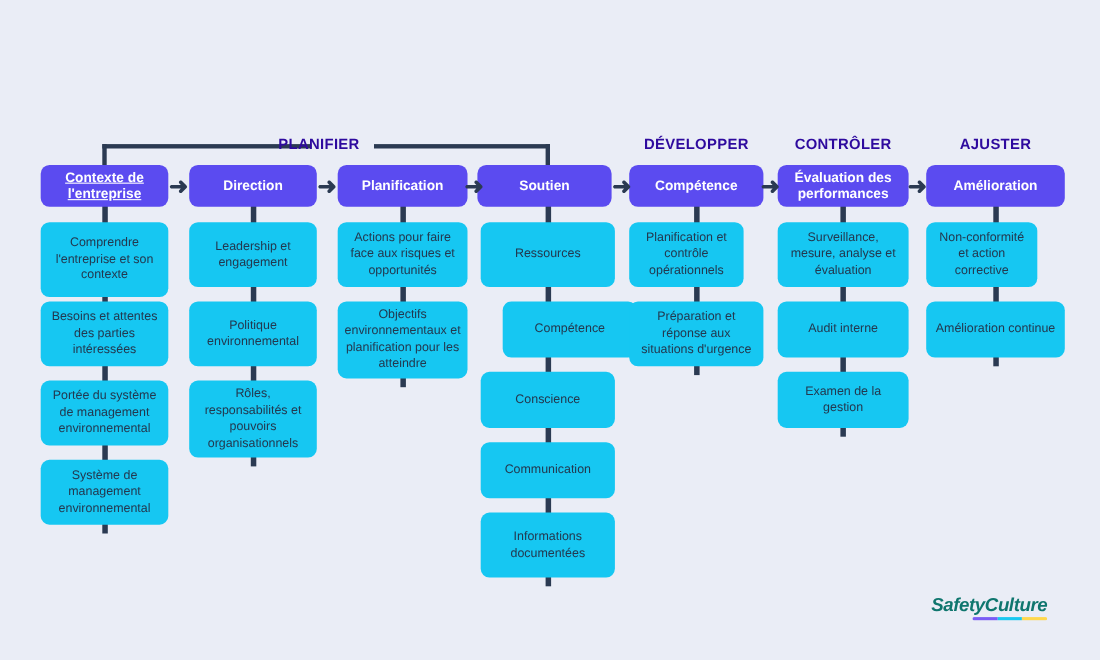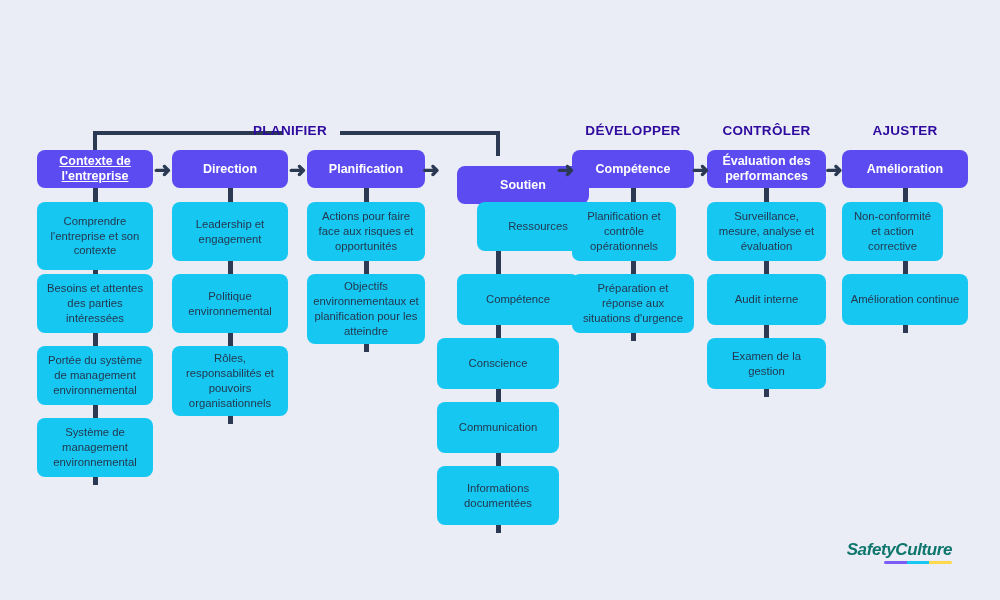--- a/index.html
+++ b/index.html
@@ -159,23 +159,23 @@
       <div class="hdr-arrow" style="left: 286.5px; top: 150px;">➜</div>
       <div class="item-box" style="left: 172px; top: 202px; width: 116px; height: 59px;">Leadership et engagement</div>
       <div class="item-box" style="left: 172px; top: 274px; width: 116px; height: 59px;">Politique environnemental</div>
       <div class="item-box" style="left: 172px; top: 346px; width: 116px; height: 70px;">Rôles, responsabilités et pouvoirs organisationnels</div>
       <div class="v-conn" style="left: 363.5px; top: 184px; height: 168px;"></div>
       <div class="hdr-box" style="left: 307px; top: 150px; width: 118px;">Planification</div>
       <div class="hdr-arrow" style="left: 420px; top: 150px;">➜</div>
       <div class="item-box" style="left: 307px; top: 202px; width: 118px; height: 59px;">Actions pour faire face aux risques et opportunités</div>
       <div class="item-box" style="left: 307px; top: 274px; width: 118px; height: 70px;">Objectifs environnementaux et planification pour les atteindre</div>
       <div class="v-conn" style="left: 495.5px; top: 184px; height: 349px;"></div>
-      <div class="hdr-box" style="left: 457px; top: 150px; width: 132px; margin-top: 16px;">Soutien</div>
+      <div class="hdr-box" style="left: 434px; top: 150px; width: 122px;">Soutien</div>
       <div class="hdr-arrow" style="left: 554.5px; top: 150px;">➜</div>
-      <div class="item-box" style="left: 437px; top: 202px; width: 122px; height: 49px; margin-left: 40px;">Ressources</div>
+      <div class="item-box" style="left: 437px; top: 202px; width: 122px; height: 59px;">Ressources</div>
       <div class="item-box" style="left: 437px; top: 274px; width: 122px; height: 51px; margin-left: 20px;">Compétence</div>
       <div class="item-box" style="left: 437px; top: 338px; width: 122px; height: 51px;">Conscience</div>
       <div class="item-box" style="left: 437px; top: 402px; width: 122px; height: 51px;">Communication</div>
       <div class="item-box" style="left: 437px; top: 466px; width: 122px; height: 59px;">Informations documentées</div>
       <div class="v-conn" style="left: 630.5px; top: 184px; height: 157px;"></div>
       <div class="hdr-box" style="left: 572px; top: 150px; width: 122px;">Compétence</div>
       <div class="hdr-arrow" style="left: 689.5px; top: 150px;">➜</div>
       <div class="item-box" style="left: 572px; top: 202px; width: 104px; height: 59px;">Planification et contrôle opérationnels</div>
       <div class="item-box" style="left: 572px; top: 274px; width: 122px; height: 59px;">Préparation et réponse aux situations d'urgence</div>
       <div class="v-conn" style="left: 764px; top: 184px; height: 213px;"></div>

